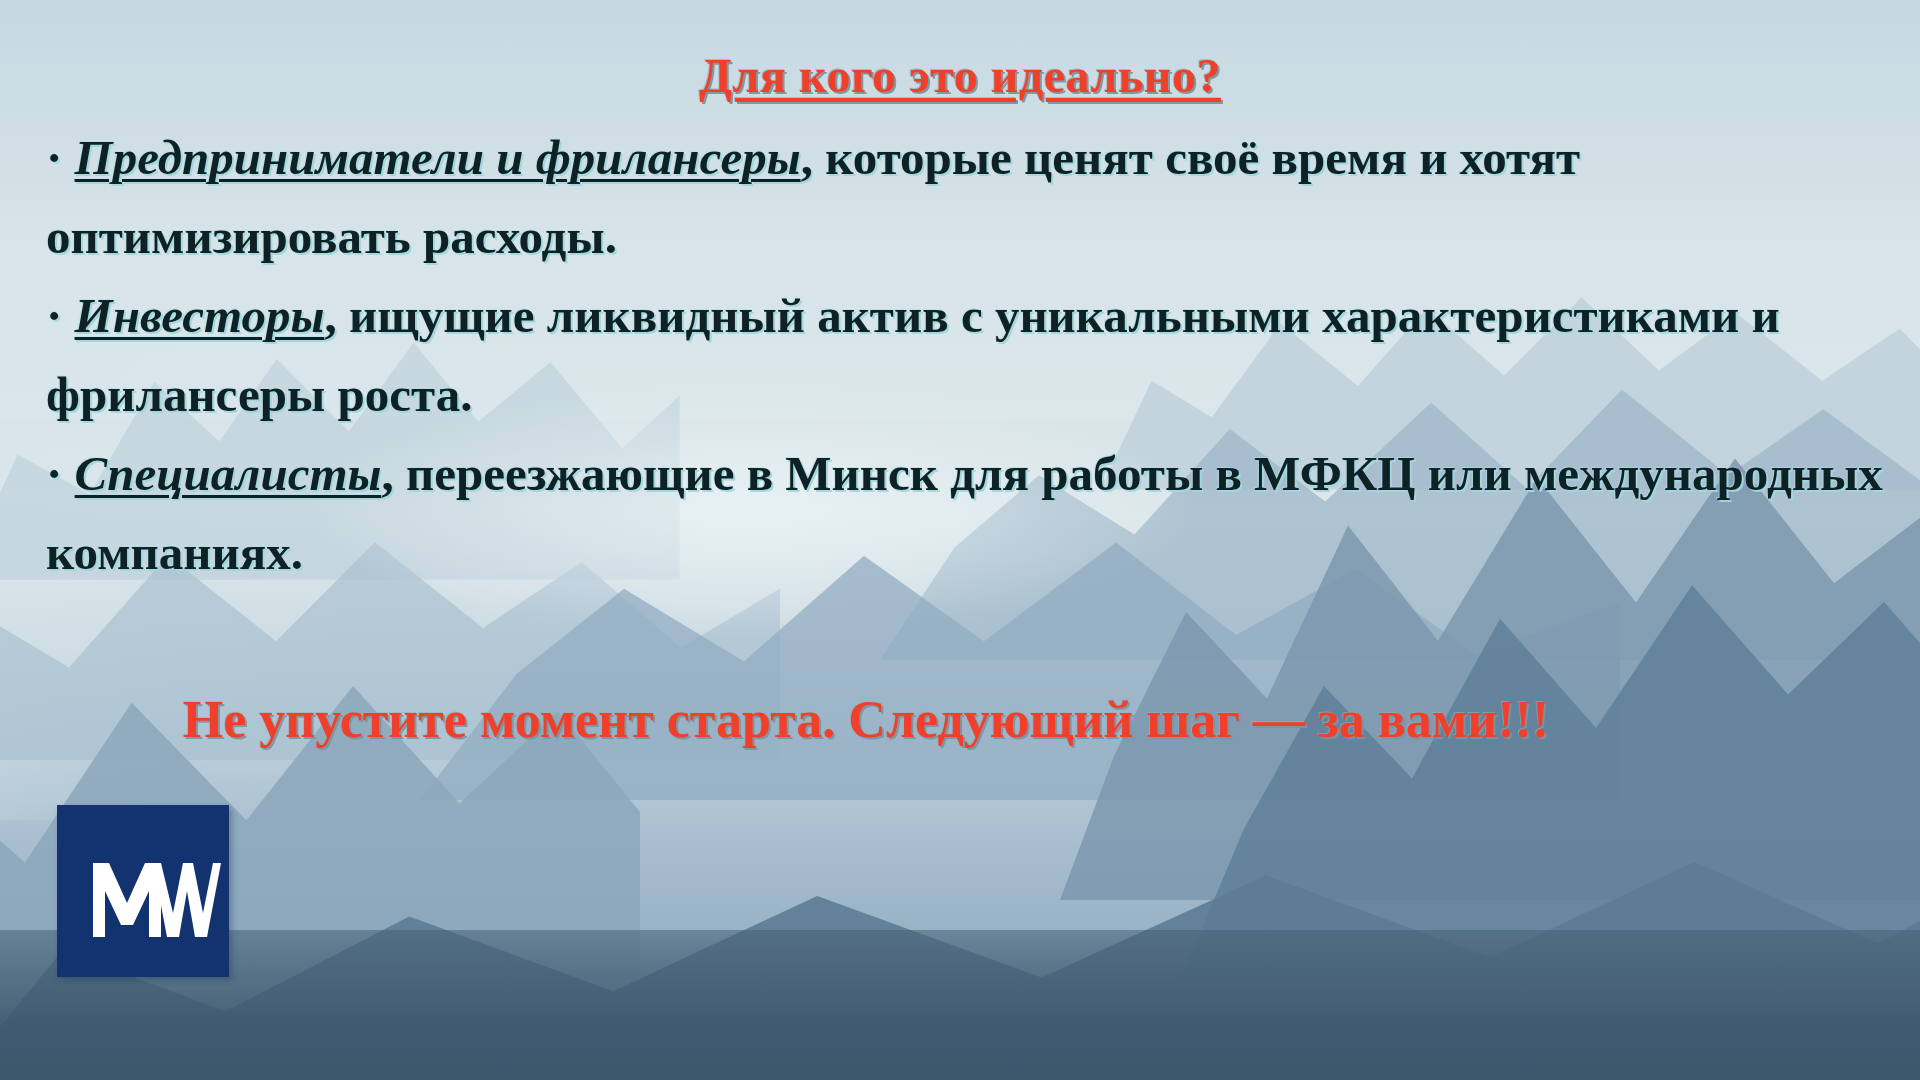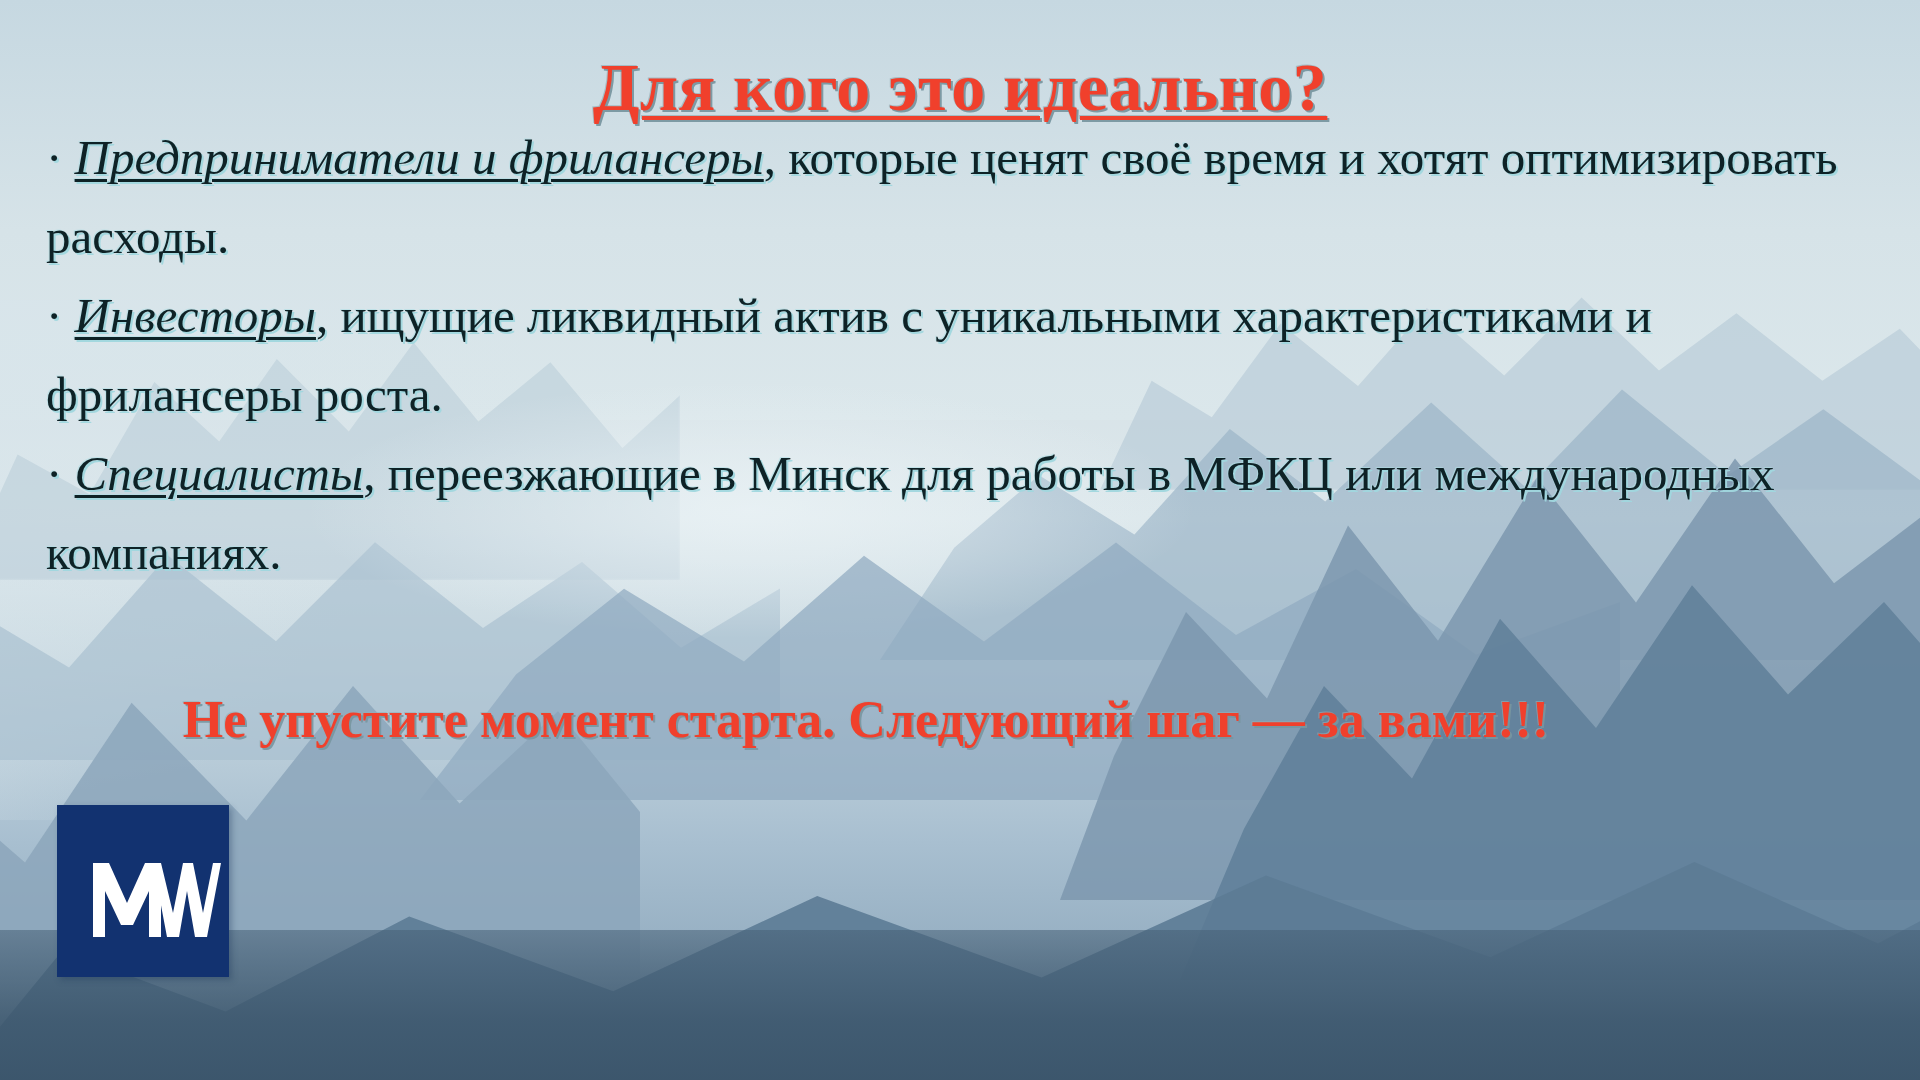--- a/index.html
+++ b/index.html
@@ -77,29 +77,29 @@
   .left-soft{
     position:absolute;left:0;top:300px;width:520px;height:520px;
     background:linear-gradient(135deg,rgba(216,229,235,.8) 0%,rgba(216,229,235,0) 65%);
   }
 
   
   .content{position:absolute;left:0;top:0;width:1920px;height:1080px;}
 
   .title{
     position:absolute;left:0;top:48px;width:1920px;text-align:center;
-    font-size:68px;font-weight:bold;color:#f0402c;
+    font-size:48px;font-weight:bold;color:#f0402c;
     text-shadow:2px 2px 0 rgba(120,150,160,.95), -1px -1px 0 rgba(150,175,182,.7);
     letter-spacing:.5px;
   }
   .title u{text-decoration:underline;text-decoration-thickness:4px;text-underline-offset:6px;}
 
   .body{
     position:absolute;left:46px;top:118px;width:1840px;
-    font-size:49px;line-height:79px;color:#0e2226;font-weight:normal;
+    font-size:49px;line-height:79px;color:#0e2226;font-weight:bold;
     text-shadow:2px 2px 0 rgba(160,215,222,.95), -1px -1px 0 rgba(175,222,228,.6);
   }
   .para{margin:0;padding:0;}
   .lead{
     font-style:italic;text-decoration:underline;
     text-decoration-thickness:3px;text-underline-offset:5px;
   }
 
   .cta{
     position:absolute;left:0;top:690px;width:1732px;text-align:center;

